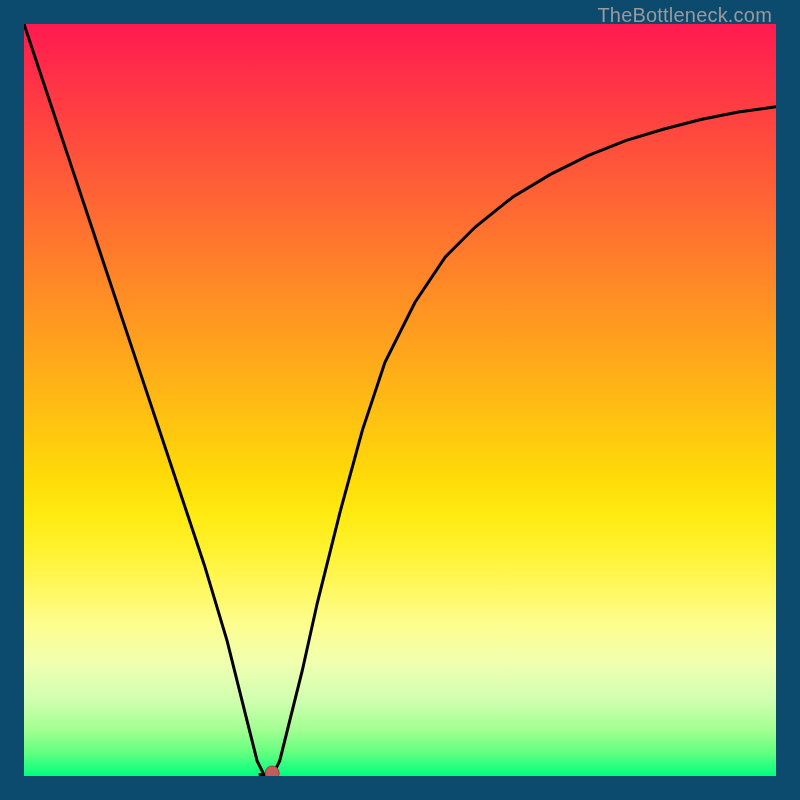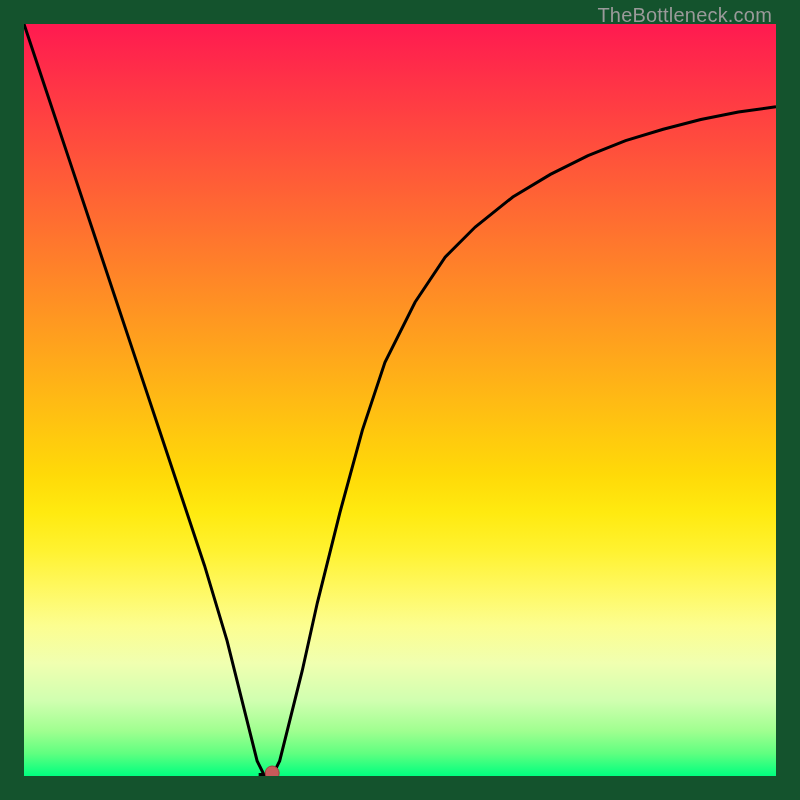--- a/index.html
+++ b/index.html
@@ -3,21 +3,21 @@
 <meta charset="utf-8">
 <style>
   * { margin: 0; padding: 0; box-sizing: border-box; }
   html, body { width: 800px; height: 800px; overflow: hidden; }
   body { font-family: Arial, Helvetica, sans-serif; background: #000; }
   
   .chart-container {
     position: relative;
     width: 800px;
     height: 800px;
-    background: #14532d;
+    background: #0c4a6e;
   }
   
   .plot-area {
     position: absolute;
     left: 24px;
     top: 24px;
     width: 752px;
     height: 752px;
     overflow: hidden;
   }

